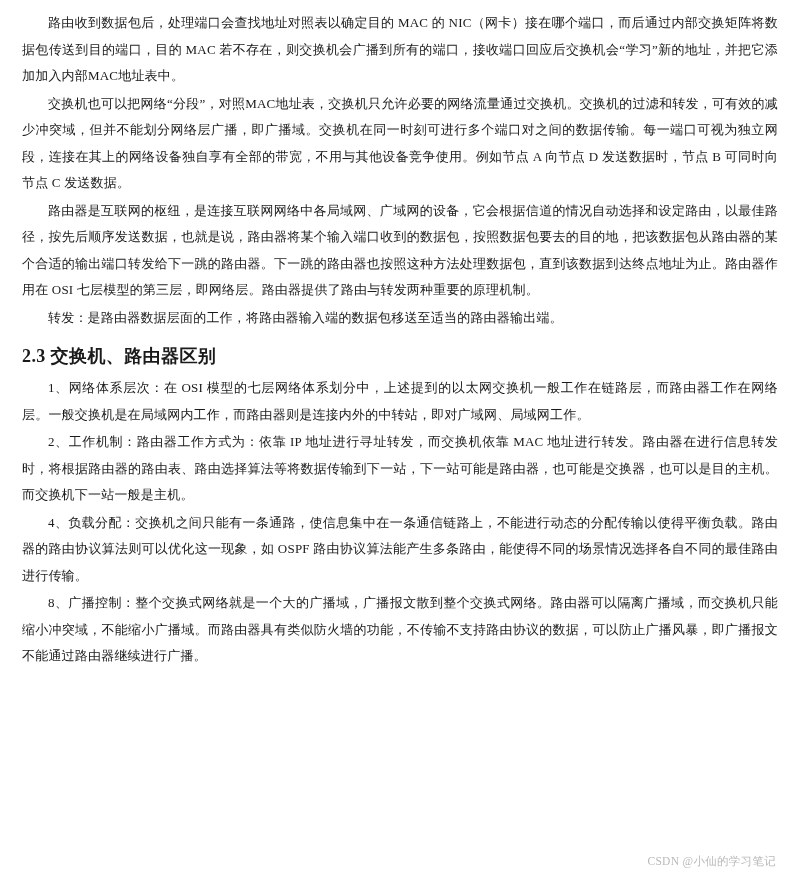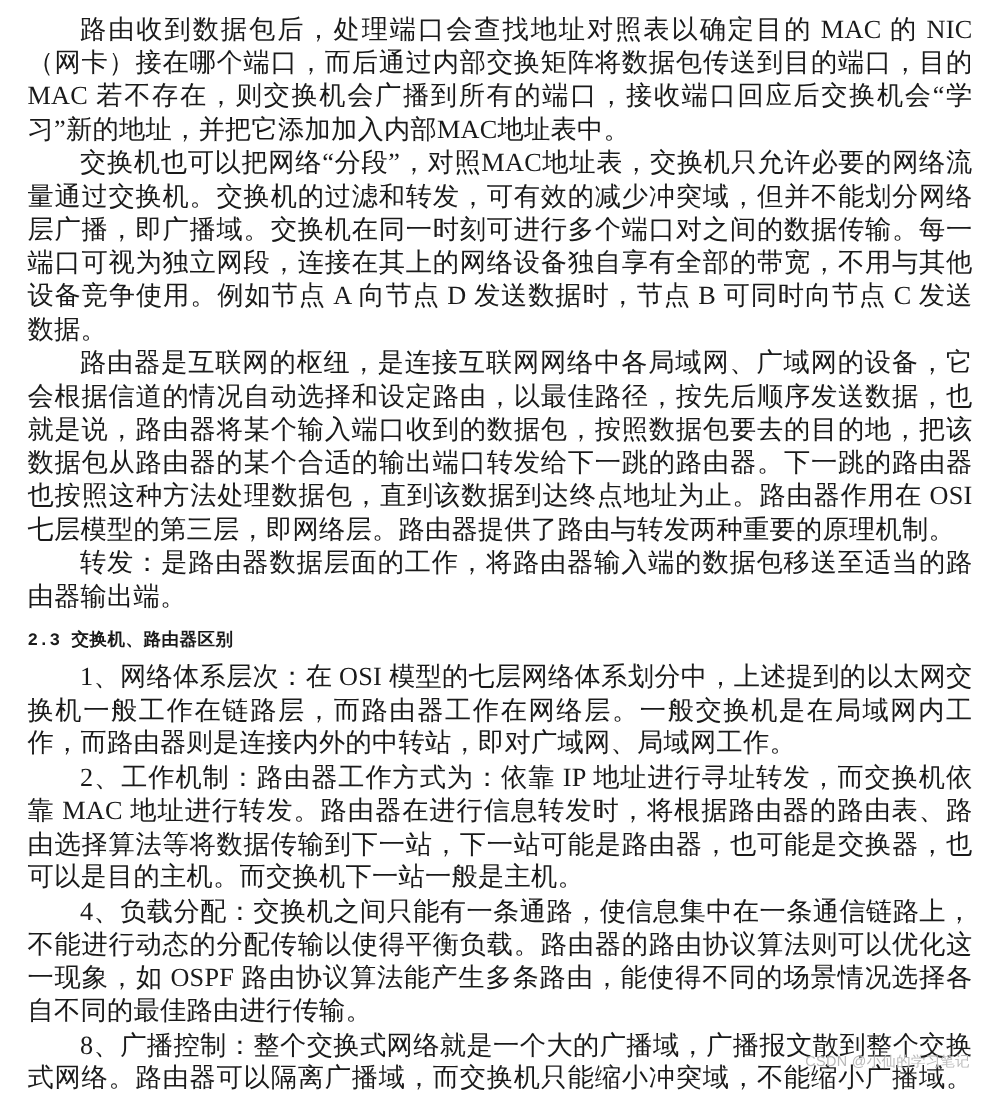--- a/index.html
+++ b/index.html
@@ -17,41 +17,41 @@
   }
   .page {
     box-sizing: border-box;
     width: 800px;
     height: 875px;
     padding: 10px 22px 0 22px;
     position: relative;
   }
   p {
     margin: 0 0 1px 0;
-    font-size: 21px;
+    font-size: 13px;
     line-height: 26.5px;
     text-align: justify;
     text-justify: inter-ideograph;
     letter-spacing: 0.2px;
   }
   p.indent {
     text-indent: 2em;
   }
   h2.section-title {
-    font-family: Liberation Mono, monospace;
-    font-size: 14px;
+    font-family: Liberation Serif, serif;
+    font-size: 18px;
     font-weight: bold;
     margin: 13px 0 7px 0;
     letter-spacing: 0.4px;
   }
   .watermark {
     position: absolute;
     right: 24px;
-    bottom: 18px;
-    font-family: Liberation Sans, sans-serif;
+    bottom: 6px;
+    font-family: Liberation Serif, serif;
     font-size: 11.5px;
     color: #b9b9b9;
     letter-spacing: 0.3px;
     white-space: nowrap;
   }
 </style>
 </head>
 <body>
 
 <div class="page">

